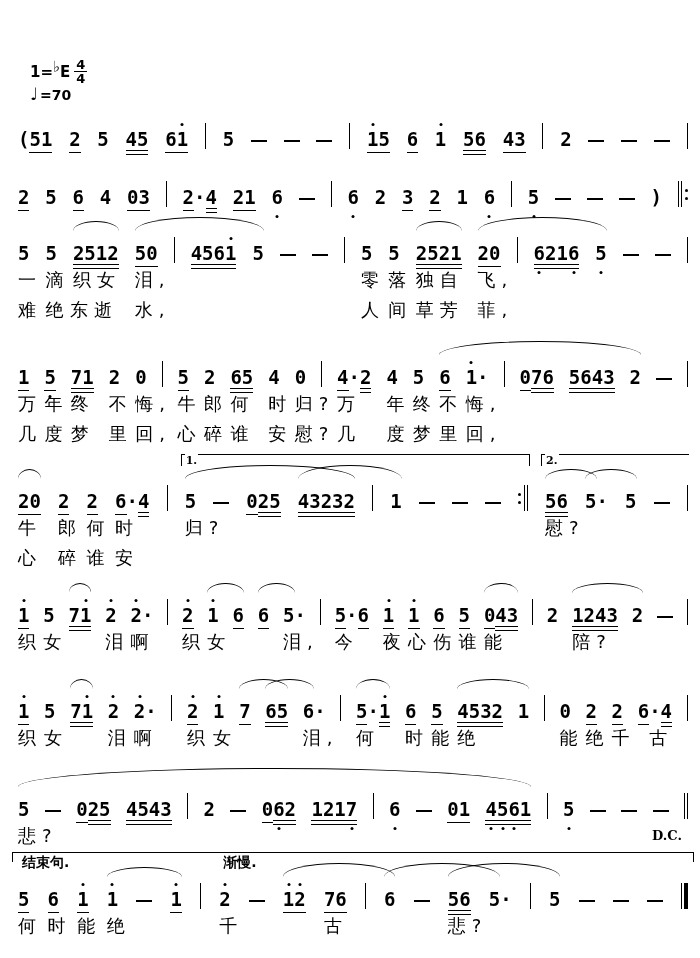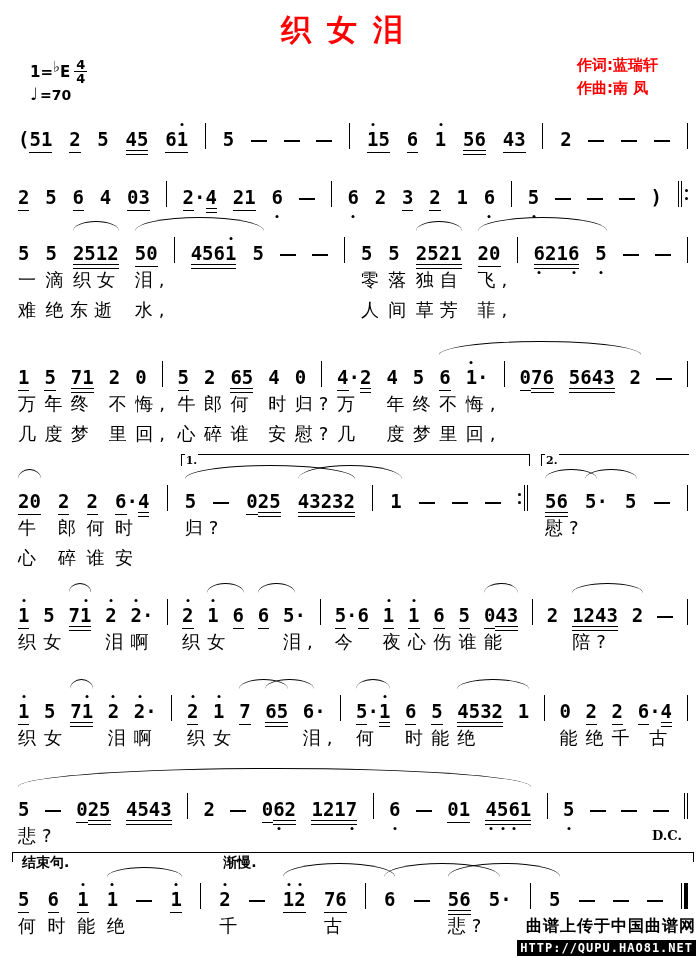--- a/index.html
+++ b/index.html
@@ -60,26 +60,21 @@
   .footer{position:absolute;right:4px;bottom:2px;text-align:right;}
   .footer .site{font-size:16px;font-weight:bold;letter-spacing:1px;}
   .footer .url{display:inline-block;background:#000;color:#fff;
                font-family:"DejaVu Sans Mono",monospace;font-size:12px;font-weight:bold;
                padding:1px 3px;letter-spacing:1px;}
 </style>
 </head>
 <body>
 
 <div class="sheet">
-  <div class="title">织女泪</div>
 
-  <div class="credits">
-    <div>作词:蓝瑞轩</div>
-    <div>作曲:南  凤</div>
-  </div>
 
   <div class="keysig">
     <span>1=</span>
       <span class="flat">♭</span>
       <span>E</span>
     <span class="frac">
       <span class="ft">4</span>
       <span>4</span>
     </span>
   </div>
@@ -1669,17 +1664,13 @@
           <span class="seg" style="left: 29.5781px;">时</span>
           <span class="seg" style="left: 59.1562px;">能</span>
           <span class="seg" style="left: 88.7344px;">绝</span>
           <span class="seg" style="left: 201.141px;">千</span>
           <span class="seg" style="left: 305.875px;">古</span>
           <span class="seg" style="left: 429.734px;">悲?</span>
         </div>
       </div>
     </div>
 
-  <div class="footer">
-    <div class="site">曲谱上传于中国曲谱网</div>
-    <div class="url">HTTP://QUPU.HAO81.NET</div>
-  </div>
 </div>
 
 </body></html>

